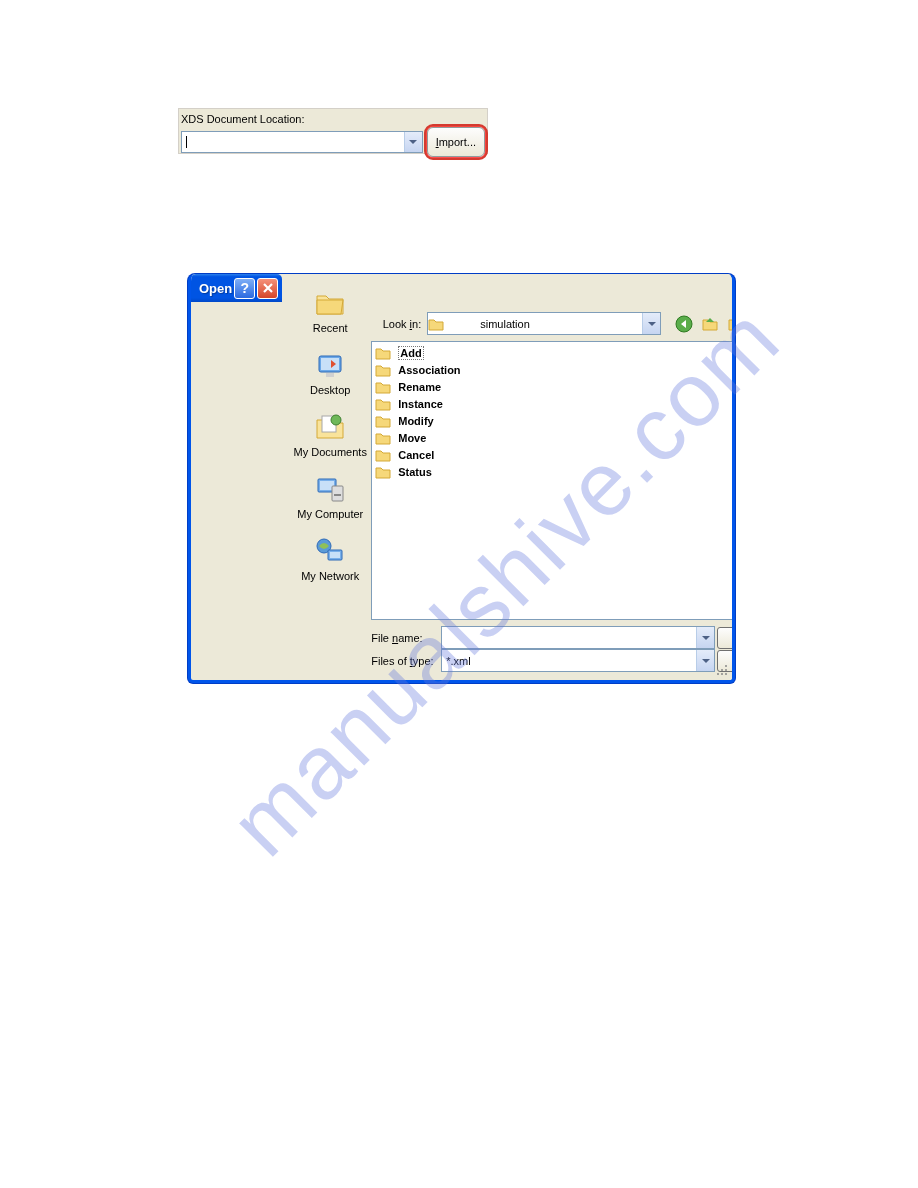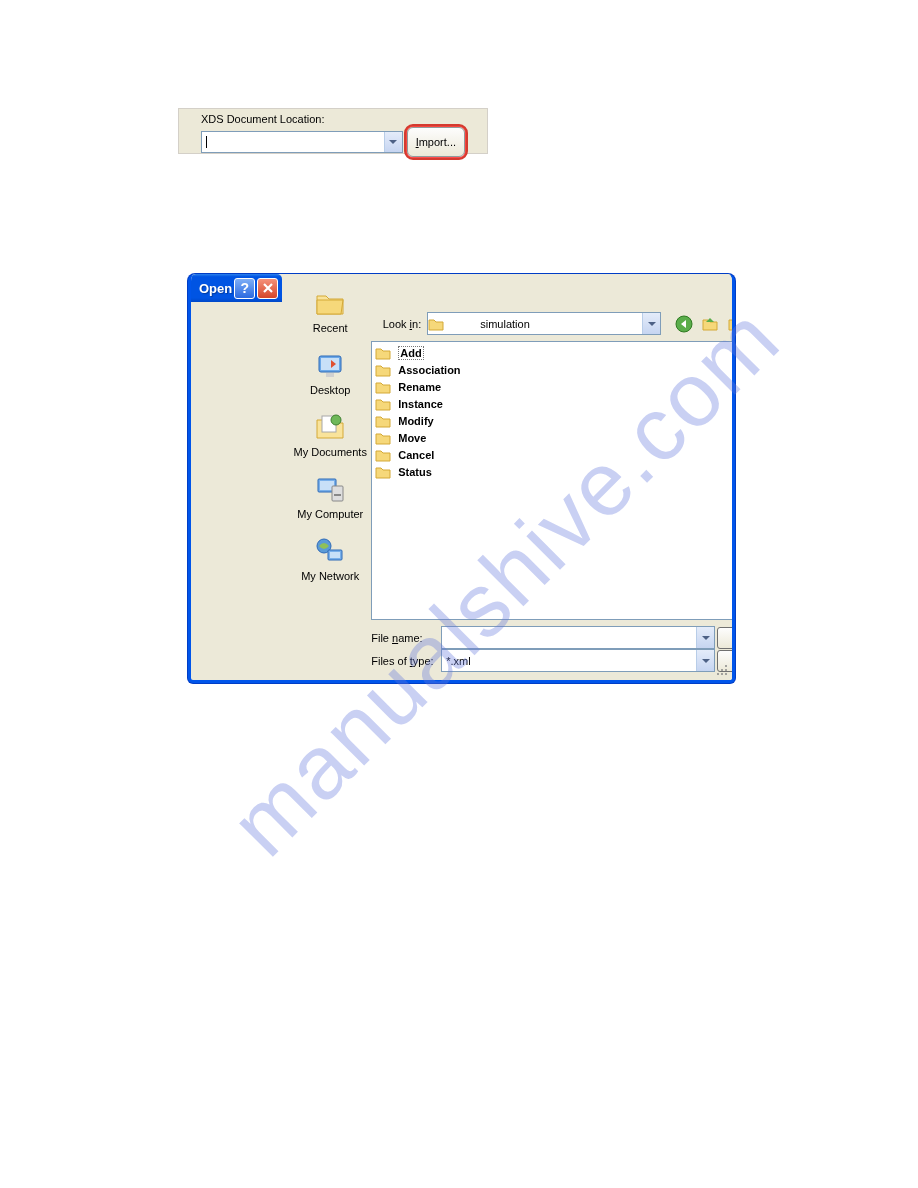--- a/index.html
+++ b/index.html
@@ -26,21 +26,21 @@
   }
   
   .xds-panel {
     position: absolute;
     left: 178px;
     top: 108px;
     width: 310px;
     height: 46px;
     background: #ece9d8;
     border: 1px solid #d4d0c8;
-    padding: 4px 22px;
+    padding: 4px 2px;
     box-sizing: border-box;
   }
   .xds-label {
     font-size: 11px;
     color: #000;
     margin-bottom: 2px;
   }
   .xds-row {
     display: flex;
     gap: 4px;

